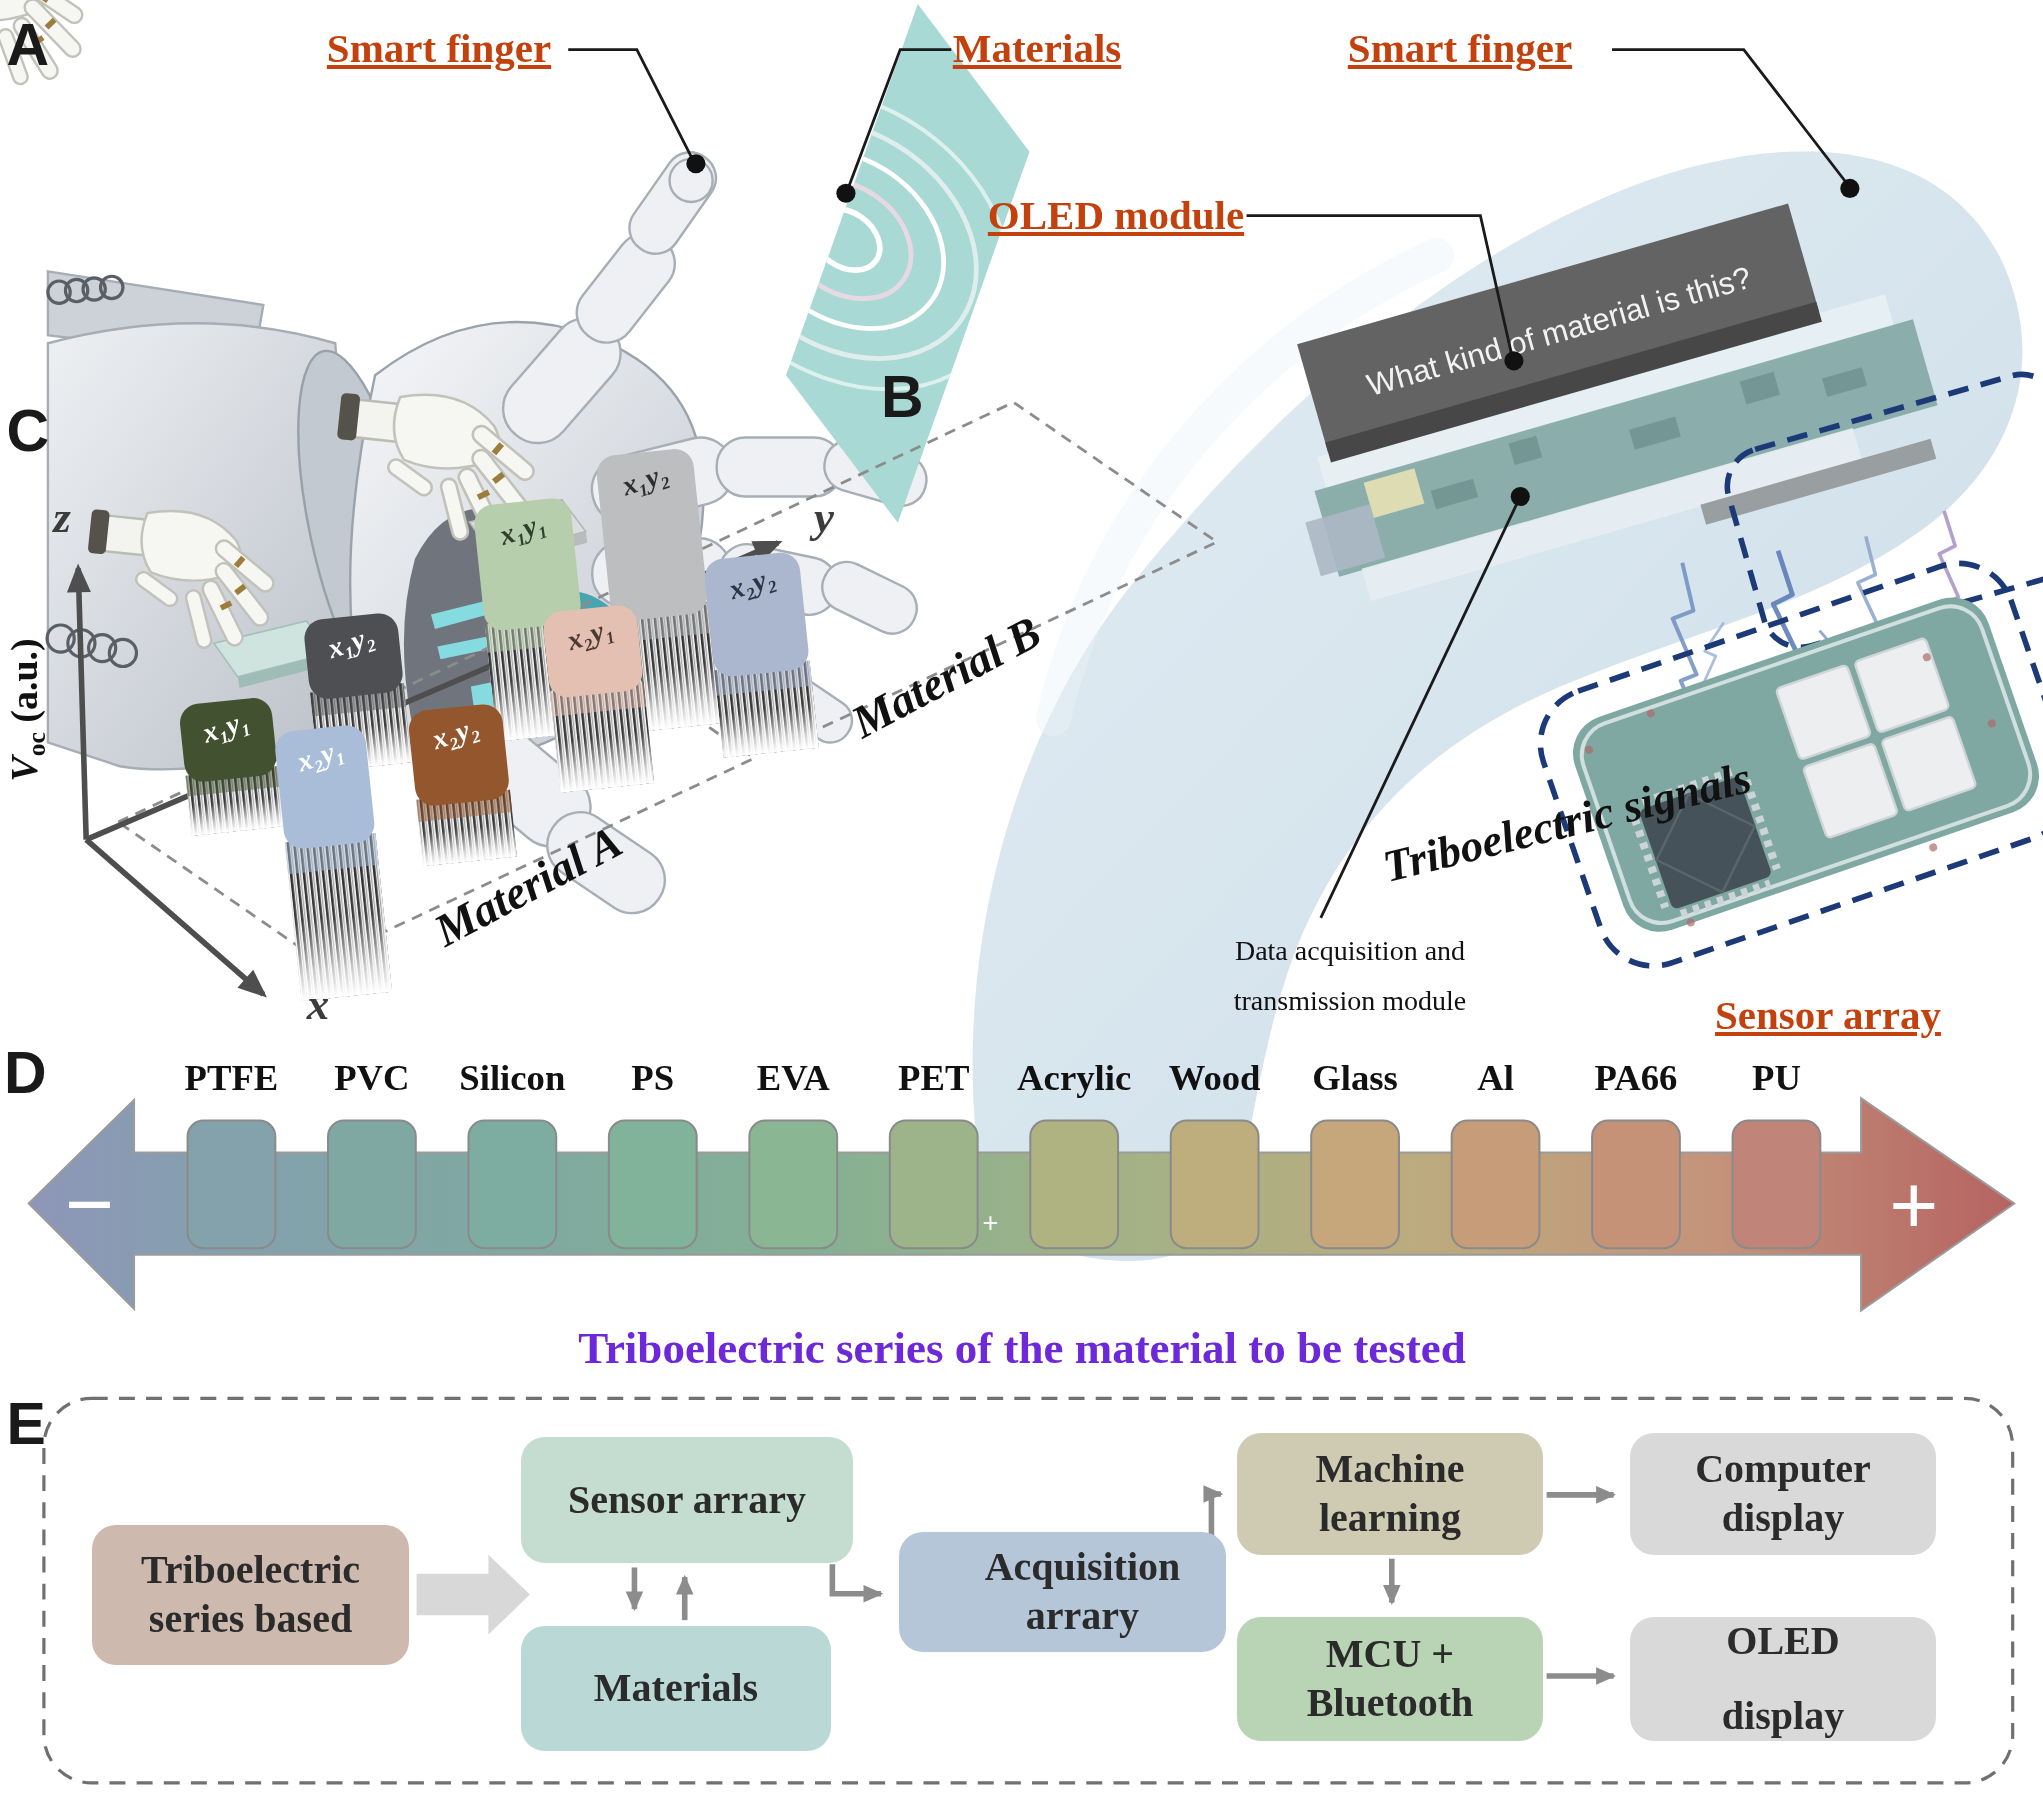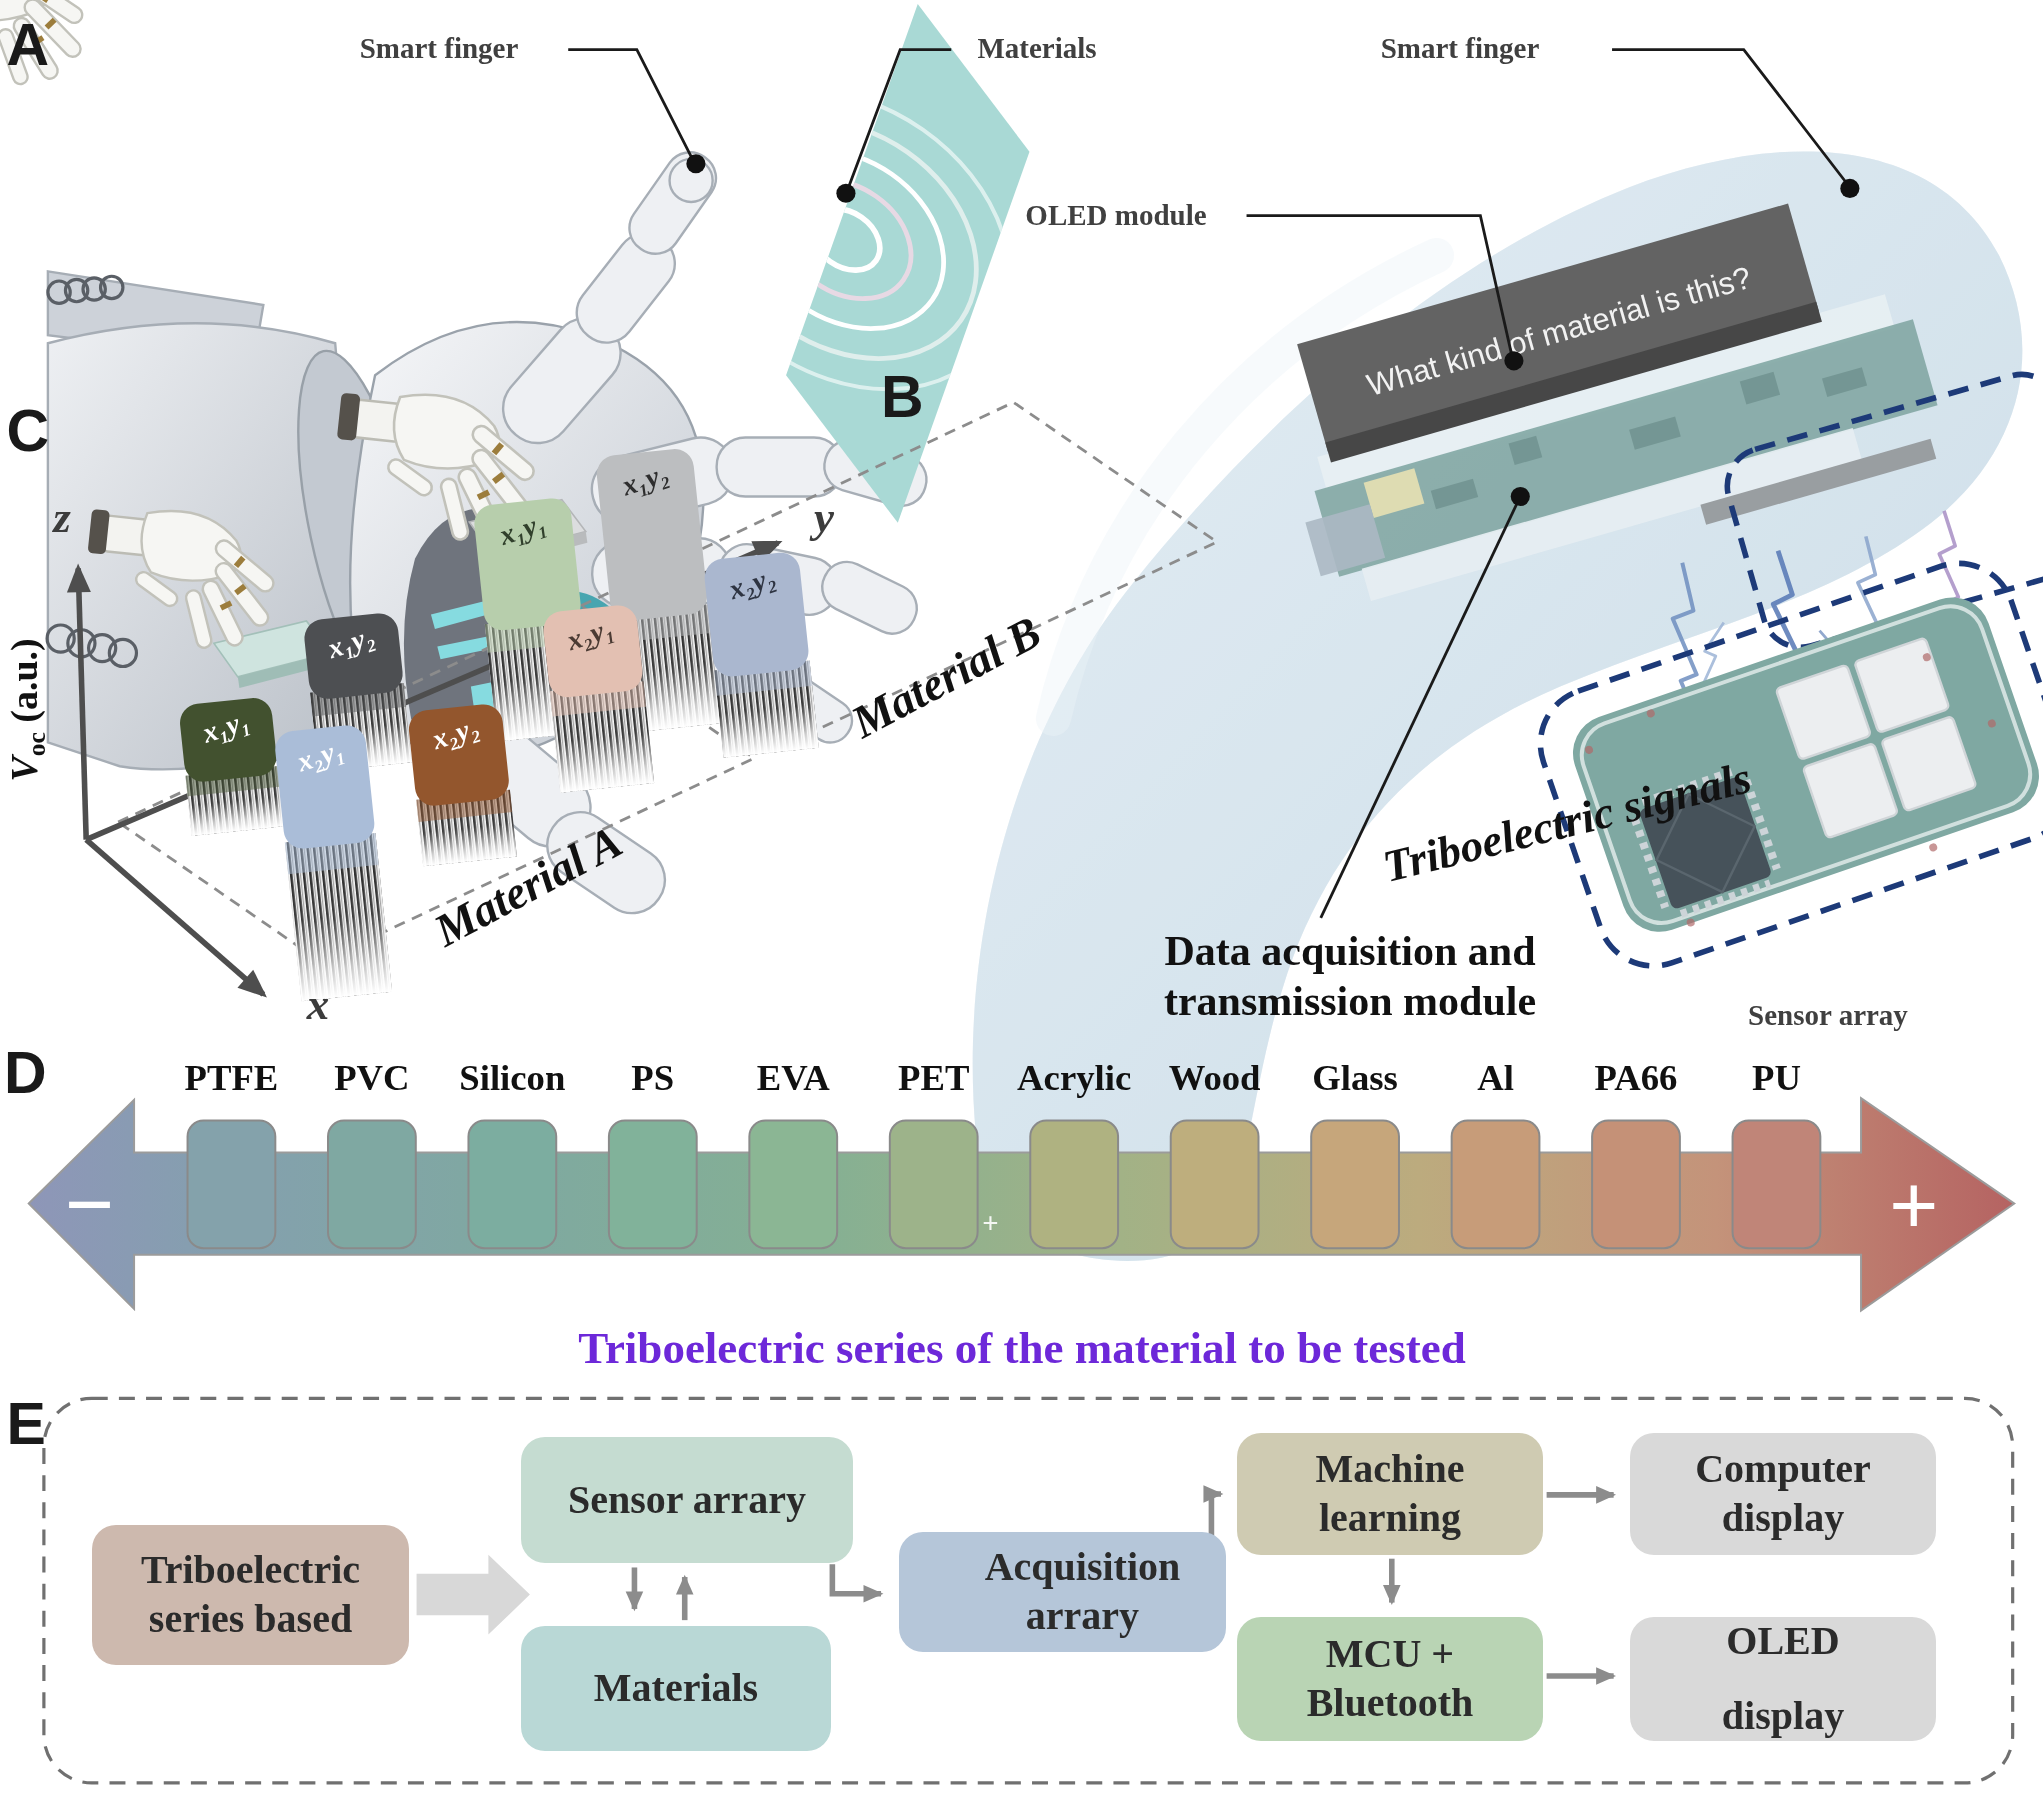--- a/index.html
+++ b/index.html
@@ -1,28 +1,28 @@
 <!DOCTYPE html>
 <html style="font-size:12.8px"><head>
 <meta charset="utf-8">
 <style>
   html,body{margin:0;padding:0;background:#ffffff;}
   #canvas{position:relative;width:2043px;height:1803px;background:#fff;overflow:hidden;
           font-family:"Liberation Serif","DejaVu Serif",serif;}
   #art{position:absolute;left:0;top:0;z-index:1;}
   .ov{position:absolute;z-index:2;white-space:nowrap;color:#111;}
   .panel-letter{font-family:"Liberation Sans","DejaVu Sans",sans-serif;font-weight:800;font-size:59px;color:#1a1a1a;}
-  .ann{font-weight:bold;font-size:29px;color:#404040;}
+  .ann{font-weight:bold;font-size:41px;color:#c2410c;text-decoration:underline;}
   .ctr{transform:translate(-50%,-50%);}
   .axis-label{font-weight:bold;font-style:italic;font-size:45px;color:#3c3c3c;}
   .voc{font-weight:bold;font-size:38px;color:#111;transform:translate(-50%,-50%) rotate(-90deg);}
   .voc sub{font-size:25.5px;}
   .mat-group{font-weight:bold;font-style:italic;font-size:46px;color:#111;}
   .tribo-sig{font-weight:bold;font-style:italic;font-size:45px;color:#111;}
-  .dataacq{font-weight:bold;font-size:42px;color:#111;text-align:left;}
+  .dataacq{font-weight:normal;font-size:28px;color:#111;text-align:left;}
   .caption{font-weight:bold;font-size:45px;color:#6d28d9;text-align:center;}
   .ebox{position:absolute;z-index:2;border-radius:24px;display:flex;flex-direction:column;
         align-items:center;justify-content:center;color:#2b2b2b;font-weight:bold;font-size:40px;line-height:1.22;}
   .dlabel{font-family:"Liberation Serif","DejaVu Serif",serif;font-weight:bold;font-size:46px;fill:#111;}
   .barlabel{font-family:"Liberation Serif","DejaVu Serif",serif;font-weight:bold;font-style:italic;font-size:36px;}
   .oledtxt{font-family:"Liberation Sans","DejaVu Sans",sans-serif;font-size:39px;fill:#f2f2f2;}
   .signtxt{font-family:"Liberation Serif","DejaVu Serif",serif;font-weight:bold;fill:#ffffff;}
 </style>
 </head>
 <body>

